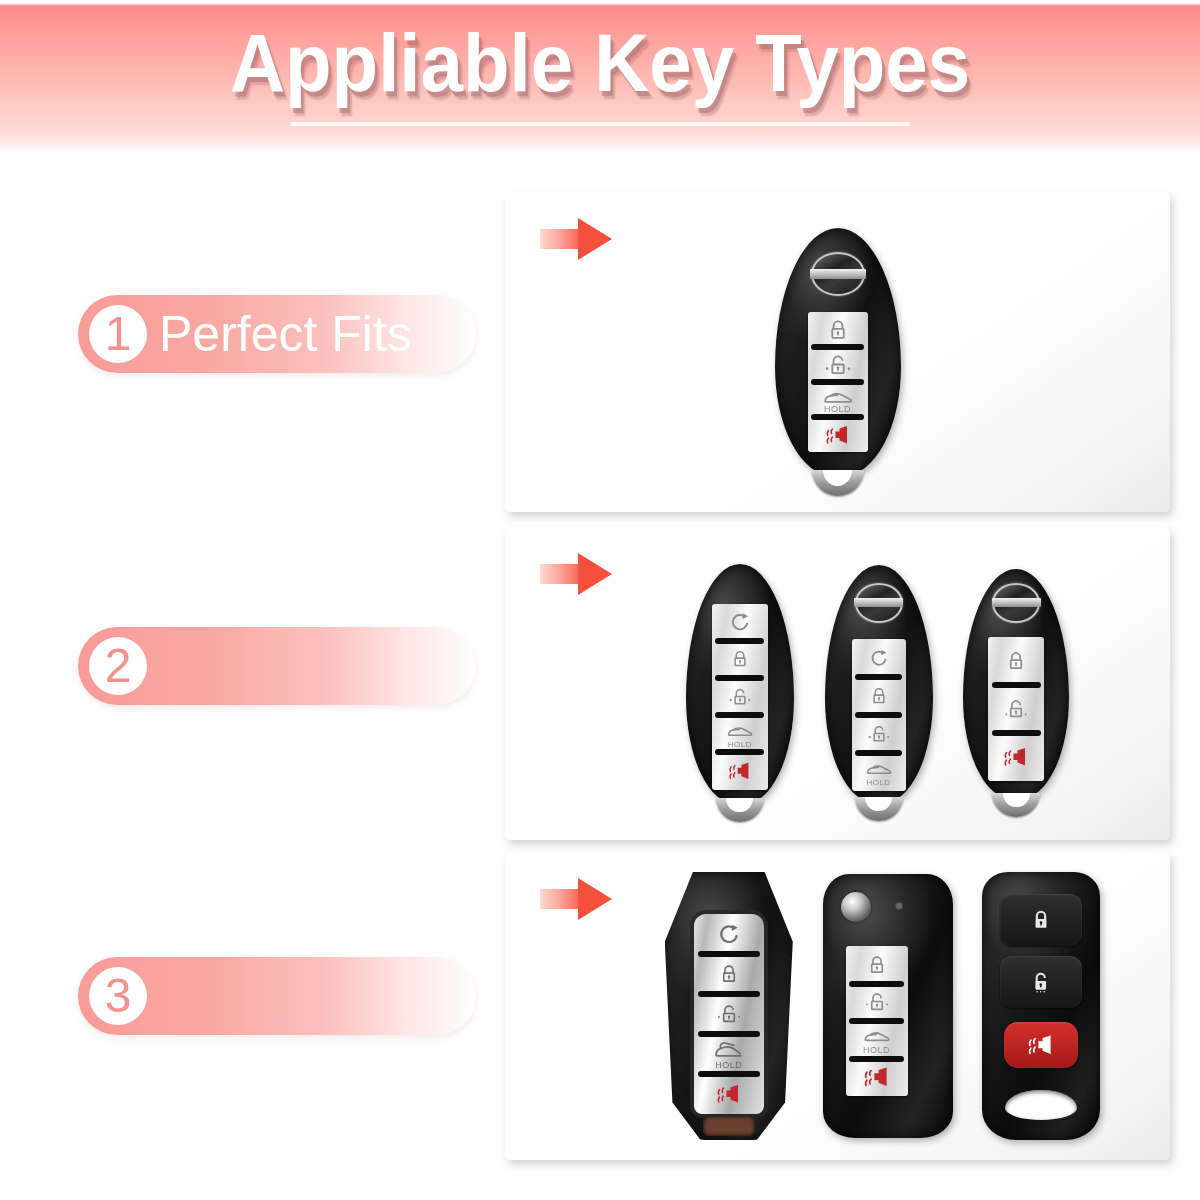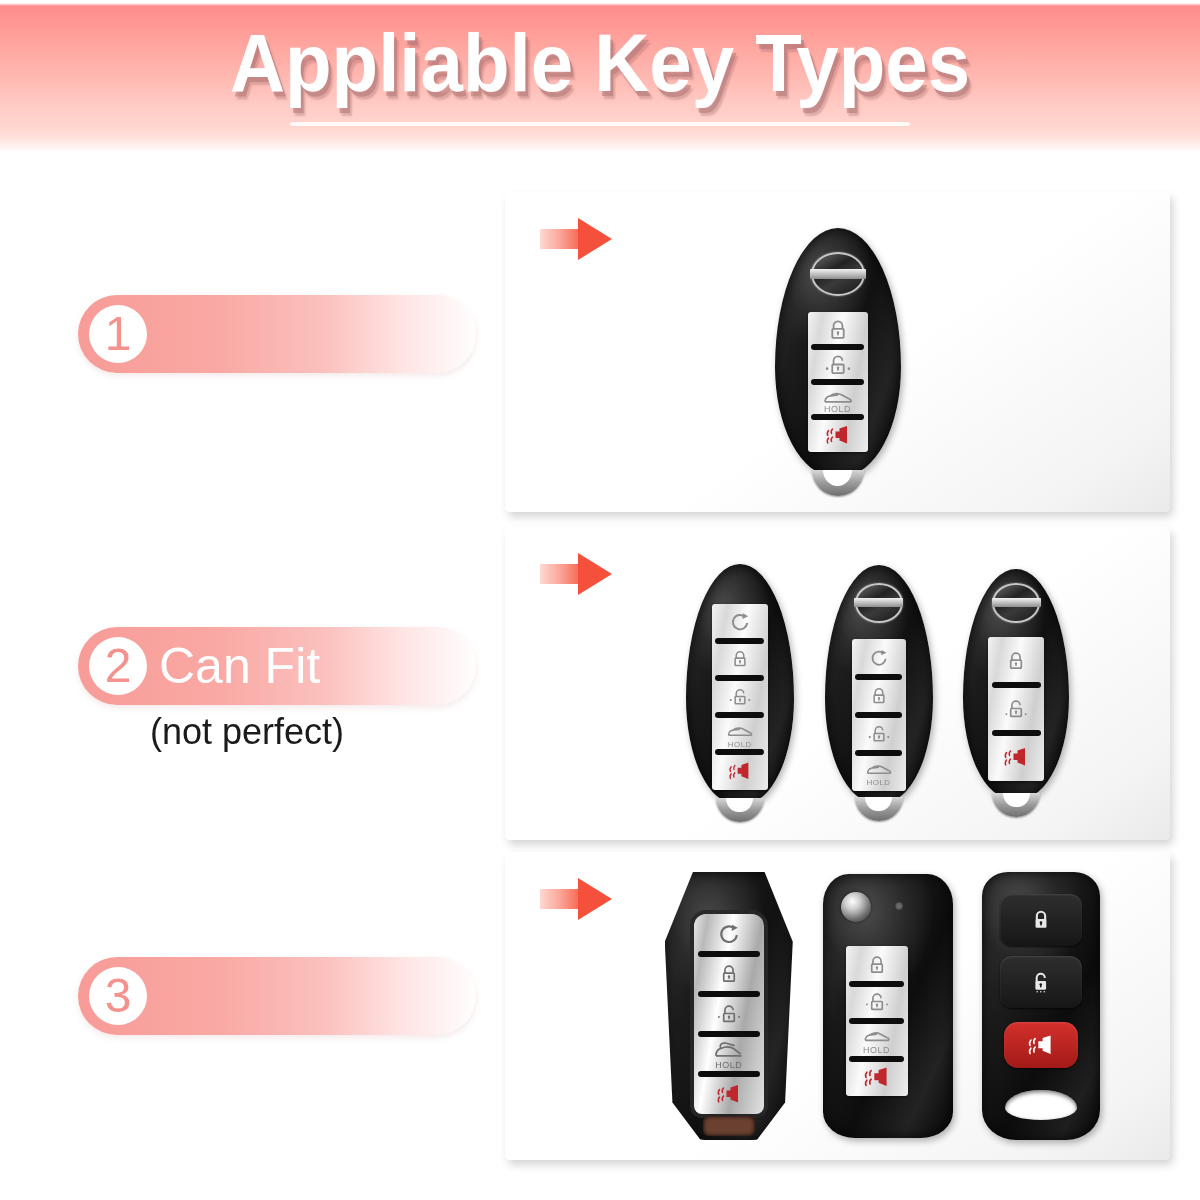--- a/index.html
+++ b/index.html
@@ -303,29 +303,28 @@
 <div class="header">
   <div class="header-title">Appliable Key Types</div>
   <div class="header-underline"></div>
 </div>
 
 <div class="labels">
 
   <div class="label-block b1">
     <div class="pill">
       <div class="pill-num">1</div>
+      <div class="pill-text">Perfect Fits</div>
     </div>
   </div>
 
   <div class="label-block b2">
     <div class="pill">
       <div class="pill-num">2</div>
-      <div class="pill-text">Can Fit</div>
-    </div>
-    <div class="sub-note">(not perfect)</div>
+    </div>
   </div>
 
   <div class="label-block b3">
     <div class="pill">
       <div class="pill-num">3</div>
     </div>
   </div>
 
 </div>
 

